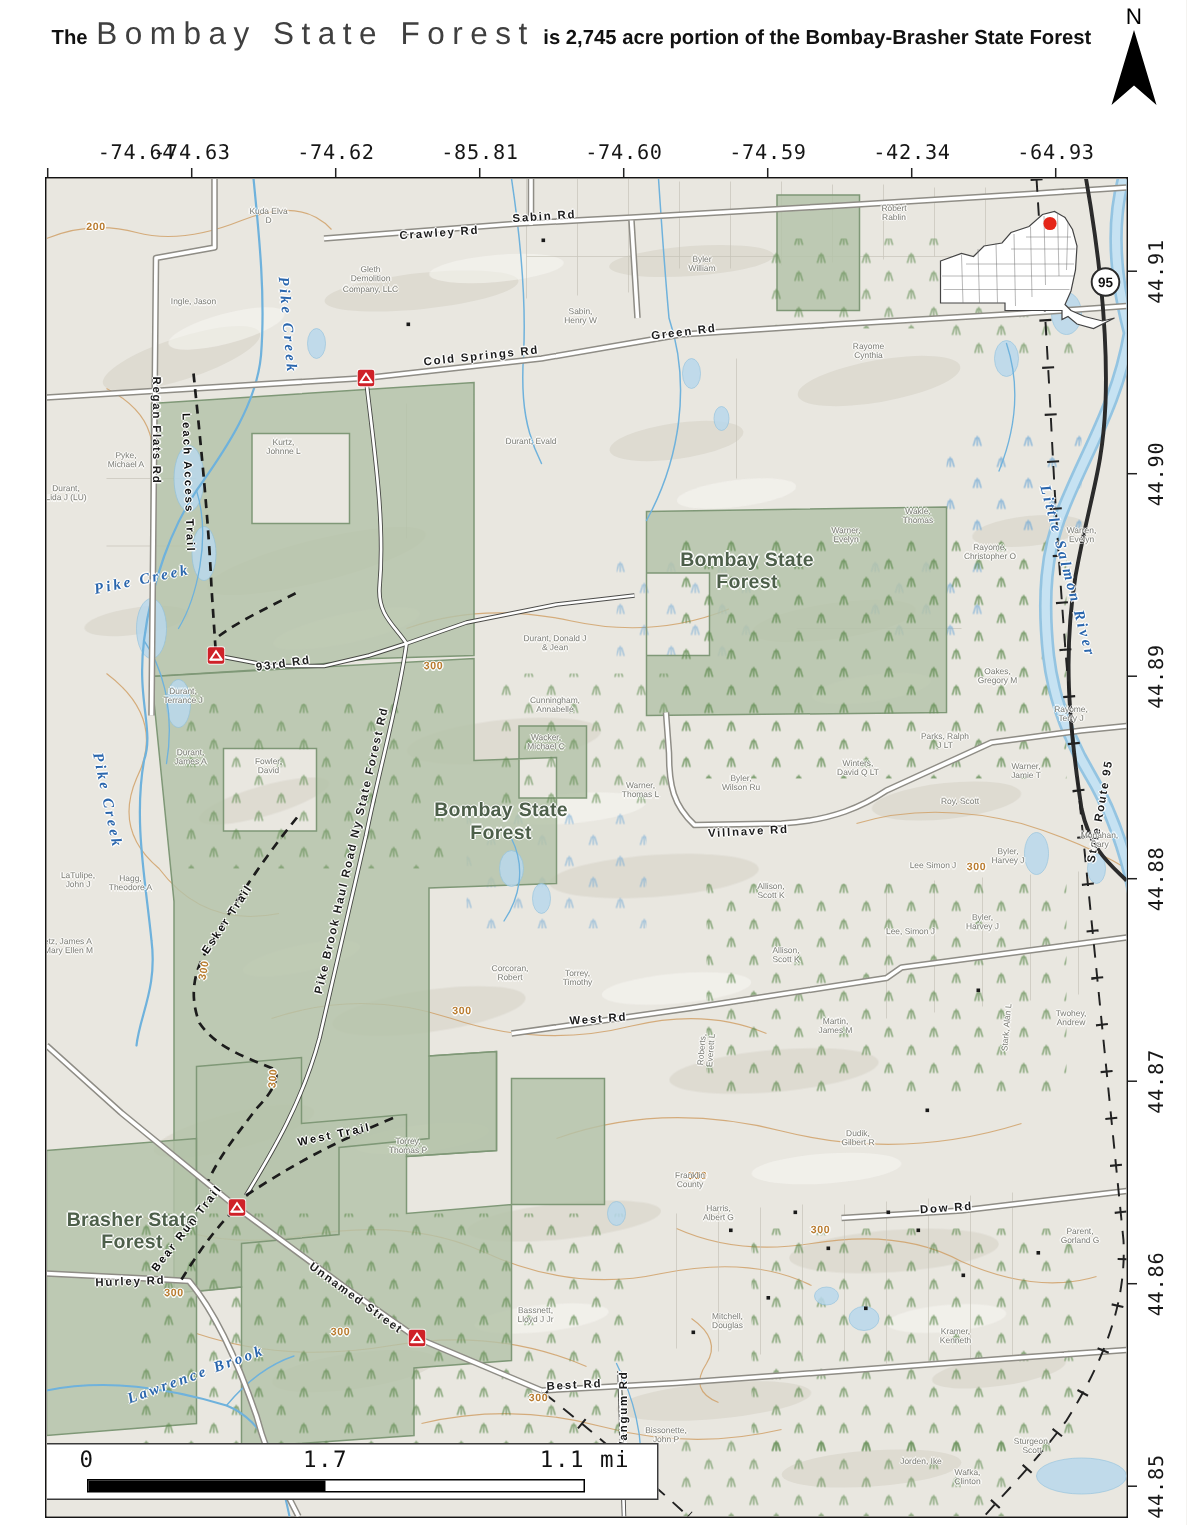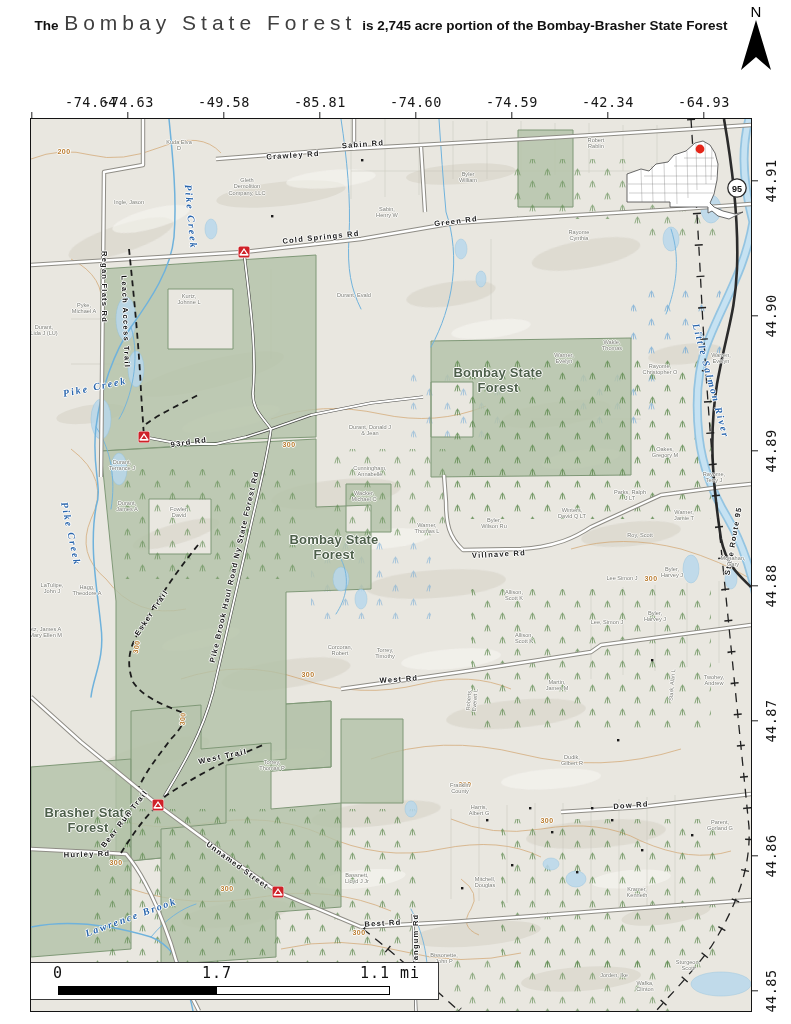--- a/index.html
+++ b/index.html
@@ -56,21 +56,21 @@
     <svg width="36" height="54" viewBox="0 0 36 54">
       <polygon points="18,1 33,51 18,38 3,51" fill="#000"></polygon>
     </svg>
   </div>
 
   <div id="lon-axis">
       <span class="lon-label" style="left: 18px; margin-left: 43px;">-74.64</span>
       <i class="lon-tick" style="left: 2px;"></i>
       <span class="lon-label" style="left: 98px;">-74.63</span>
       <i class="lon-tick" style="left: 98px;"></i>
-      <span class="lon-label" style="left: 194px;">-49.58</span>
+      <span class="lon-label" style="left: 194px;">-74.62</span>
       <i class="lon-tick" style="left: 194px;"></i>
       <span class="lon-label" style="left: 290px;">-85.81</span>
       <i class="lon-tick" style="left: 290px;"></i>
       <span class="lon-label" style="left: 386px;">-74.60</span>
       <i class="lon-tick" style="left: 386px;"></i>
       <span class="lon-label" style="left: 482px;">-74.59</span>
       <i class="lon-tick" style="left: 482px;"></i>
       <span class="lon-label" style="left: 578px;">-42.34</span>
       <i class="lon-tick" style="left: 578px;"></i>
       <span class="lon-label" style="left: 674px;">-64.93</span>

